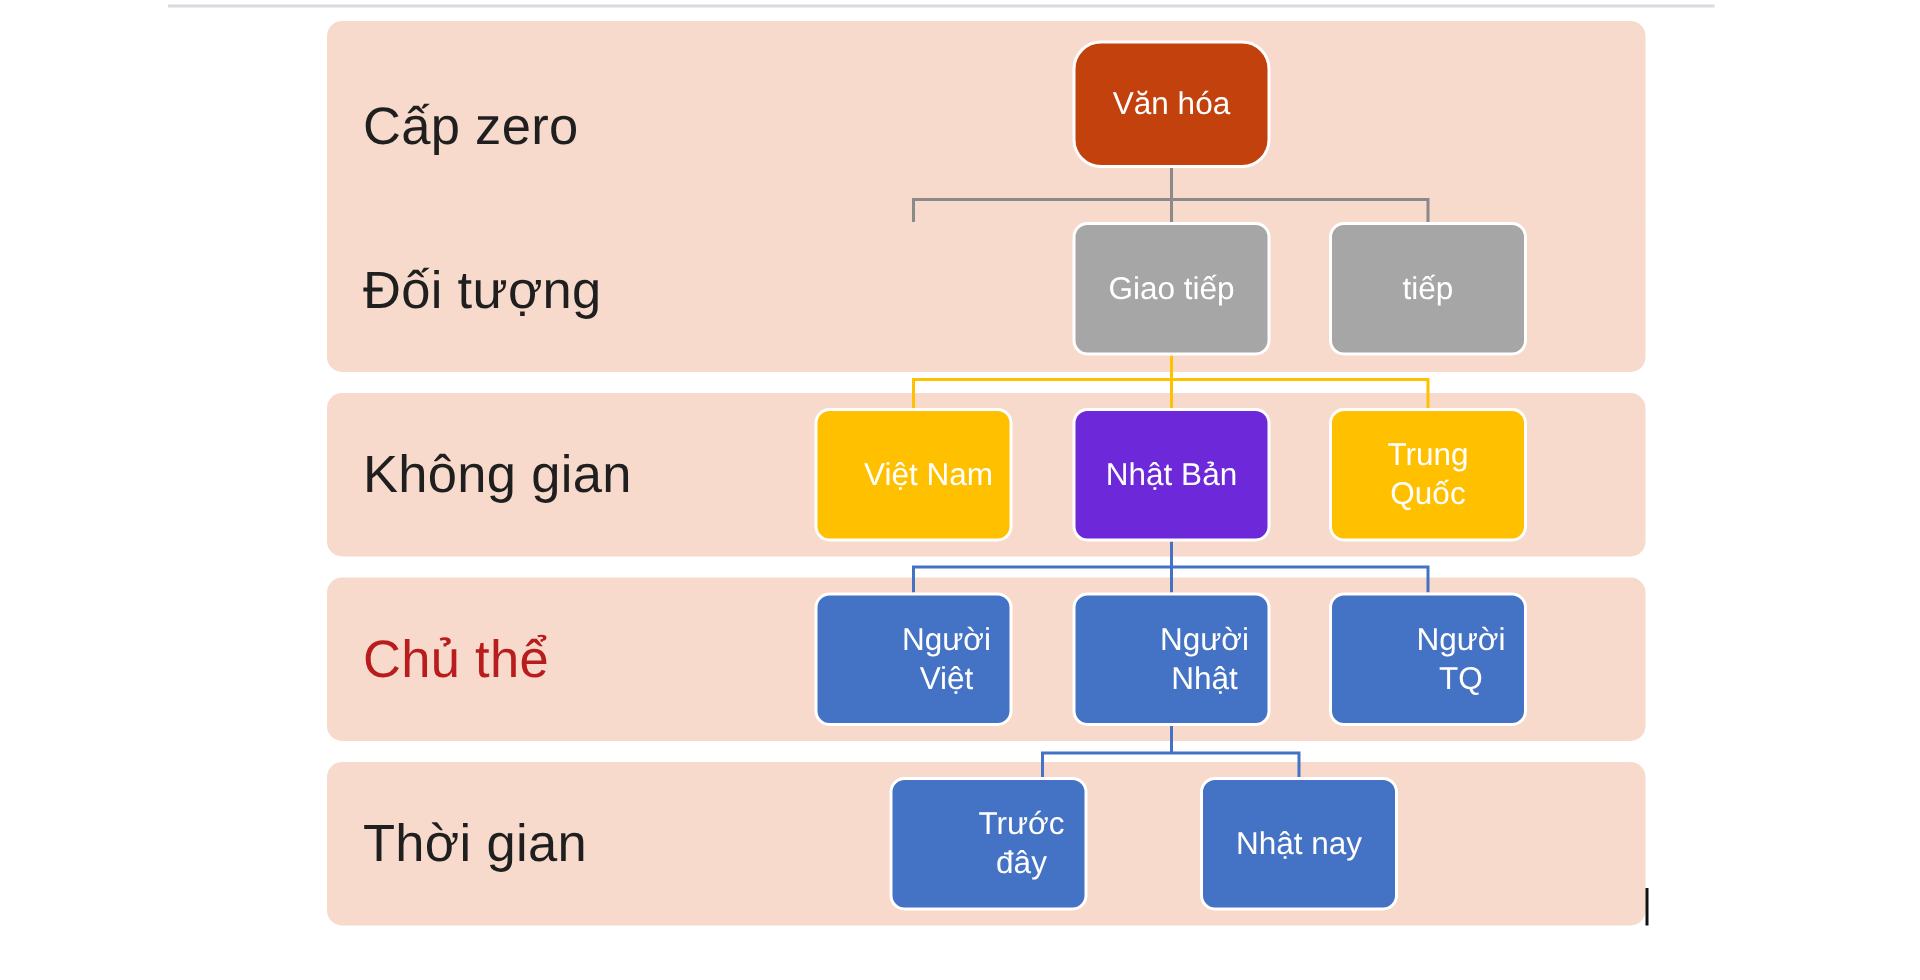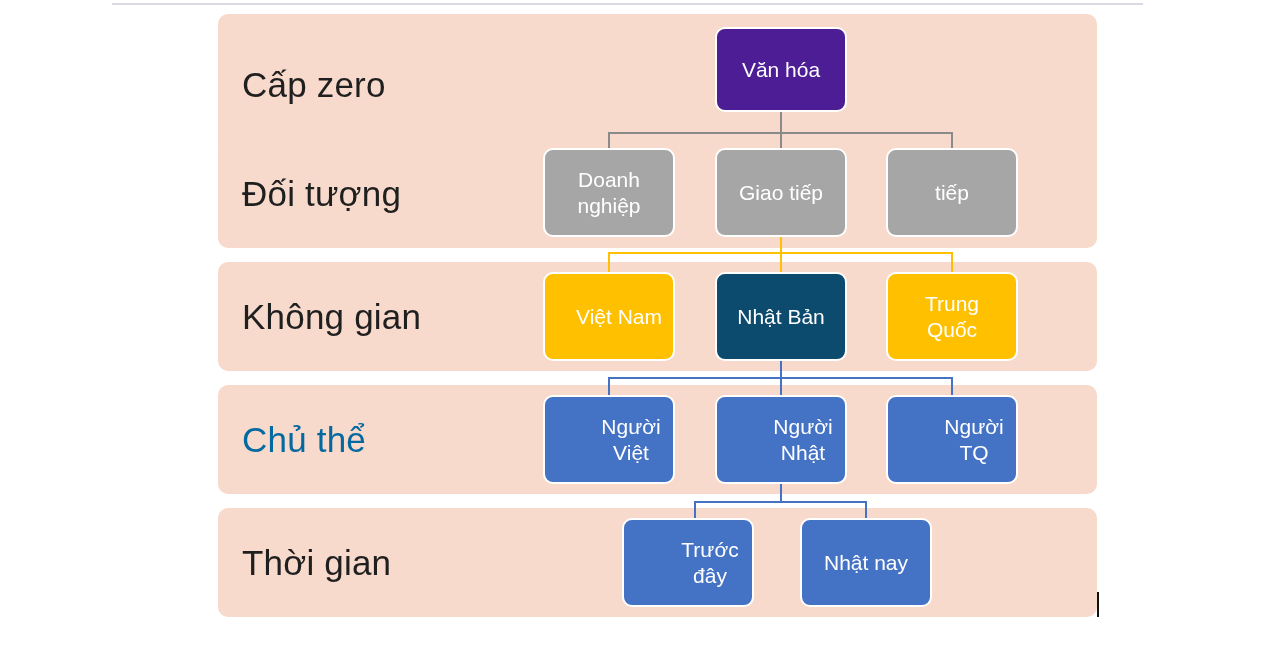--- a/index.html
+++ b/index.html
@@ -62,21 +62,21 @@
     white-space: pre-line;
   }
   .node-r1 { top: 27px; height: 85px; }
   .node-r2 { top: 148px; }
   .node-r3 { top: 272px; }
   .node-r4 { top: 395px; padding-left: 44px; }
   .node-r5 { top: 518px; }
   .col-1 { left: 543px; }
   .col-2 { left: 715px; }
   .col-3 { left: 886px; }
-  .col-t1 { left: 622px; padding-left: 44px; }
+  .col-t1 { left: 593px; padding-left: 44px; }
   .col-t2 { left: 800px; }
 
   
   .connectors {
     position: absolute;
     left: 0; top: 0;
     width: 1280px; height: 653px;
     pointer-events: none;
   }
   .connectors path { fill: none; stroke-width: 2px; }
@@ -98,42 +98,40 @@
   <div class="band band-1" style="background-color: rgb(247, 218, 204);">
     <span class="row-label" style="color: rgb(31, 31, 31);">Cấp zero</span>
   </div>
   <div class="band band-2" style="background-color: rgb(247, 218, 204);">
     <span class="row-label" style="color: rgb(31, 31, 31);">Đối tượng</span>
   </div>
   <div class="band band-3" style="background-color: rgb(247, 218, 204);">
     <span class="row-label" style="color: rgb(31, 31, 31);">Không gian</span>
   </div>
   <div class="band band-4" style="background-color: rgb(247, 218, 204);">
-    <span class="row-label" style="color: #0369a1;">Chủ thể</span>
+    <span class="row-label" style="color: #b91c1c;">Chủ thể</span>
   </div>
   <div class="band band-5" style="background-color: rgb(247, 218, 204);">
     <span class="row-label" style="color: rgb(31, 31, 31);">Thời gian</span>
   </div>
 
   <svg class="connectors" viewBox="0 0 1280 653" xmlns="http://www.w3.org/2000/svg">
     <path d="M781,112 L781,133 M609,148 L609,133 L952,133 L952,148 M781,133 L781,148" stroke="#8a8a8a"></path>
     <path d="M781,237 L781,253 M609,272 L609,253 L952,253 L952,272 M781,253 L781,272" stroke="#ffc000"></path>
     <path d="M781,361 L781,378 M609,395 L609,378 L952,378 L952,395 M781,378 L781,395" stroke="#4472c4"></path>
     <path d="M781,484 L781,502 M695,518 L695,502 L866,502 L866,518" stroke="#4472c4"></path>
   </svg>
 
-  <div class="node node-r1 col-2" style="background-color: #4c1d95; color: rgb(255, 255, 255);">Văn hóa</div>
+  <div class="node node-r1 col-2" style="background-color: #c2410c; color: rgb(255, 255, 255); border-radius: 19px;">Văn hóa</div>
 
-  <div class="node node-r2 col-1" style="background-color: rgb(166, 166, 166); color: rgb(255, 255, 255);">Doanh
-nghiệp</div>
   <div class="node node-r2 col-2" style="background-color: rgb(166, 166, 166); color: rgb(255, 255, 255);">Giao tiếp</div>
   <div class="node node-r2 col-3" style="background-color: rgb(166, 166, 166); color: rgb(255, 255, 255);">tiếp</div>
 
   <div class="node node-r3 col-1" style="background-color: rgb(255, 192, 0); color: rgb(255, 255, 255); padding-left: 20px;">Việt Nam</div>
-  <div class="node node-r3 col-2" style="background-color: #0c4a6e; color: rgb(255, 255, 255);">Nhật Bản</div>
+  <div class="node node-r3 col-2" style="background-color: #6d28d9; color: rgb(255, 255, 255);">Nhật Bản</div>
   <div class="node node-r3 col-3" style="background-color: rgb(255, 192, 0); color: rgb(255, 255, 255);">Trung
 Quốc</div>
 
   <div class="node node-r4 col-1" style="background-color: rgb(68, 114, 196); color: rgb(255, 255, 255);">Người
 Việt</div>
   <div class="node node-r4 col-2" style="background-color: rgb(68, 114, 196); color: rgb(255, 255, 255);">Người
 Nhật</div>
   <div class="node node-r4 col-3" style="background-color: rgb(68, 114, 196); color: rgb(255, 255, 255);">Người
 TQ</div>
 

